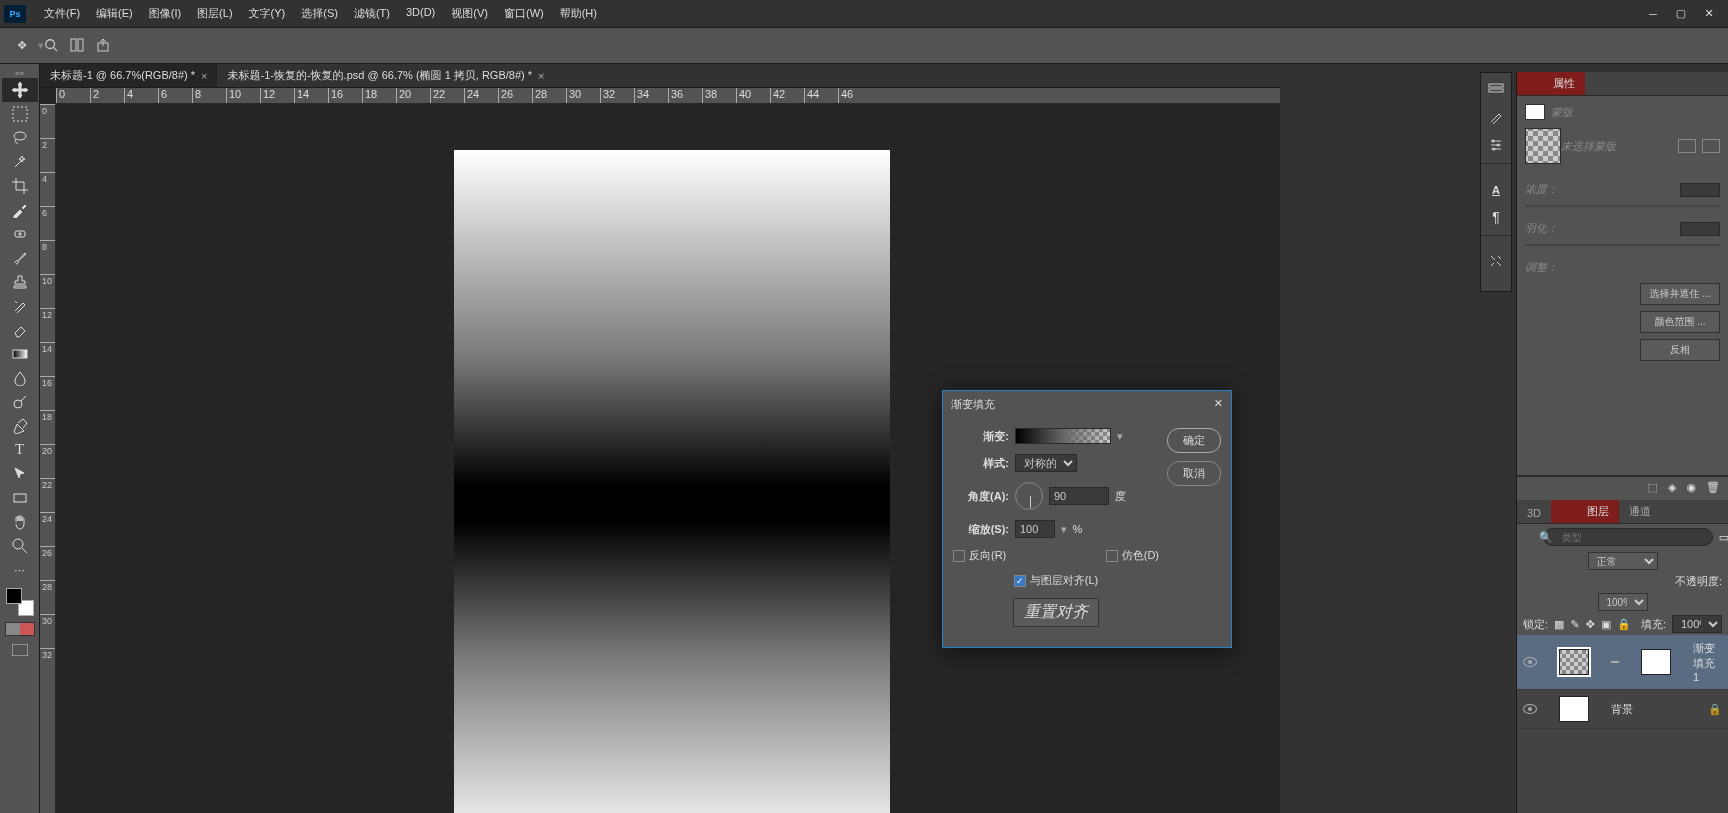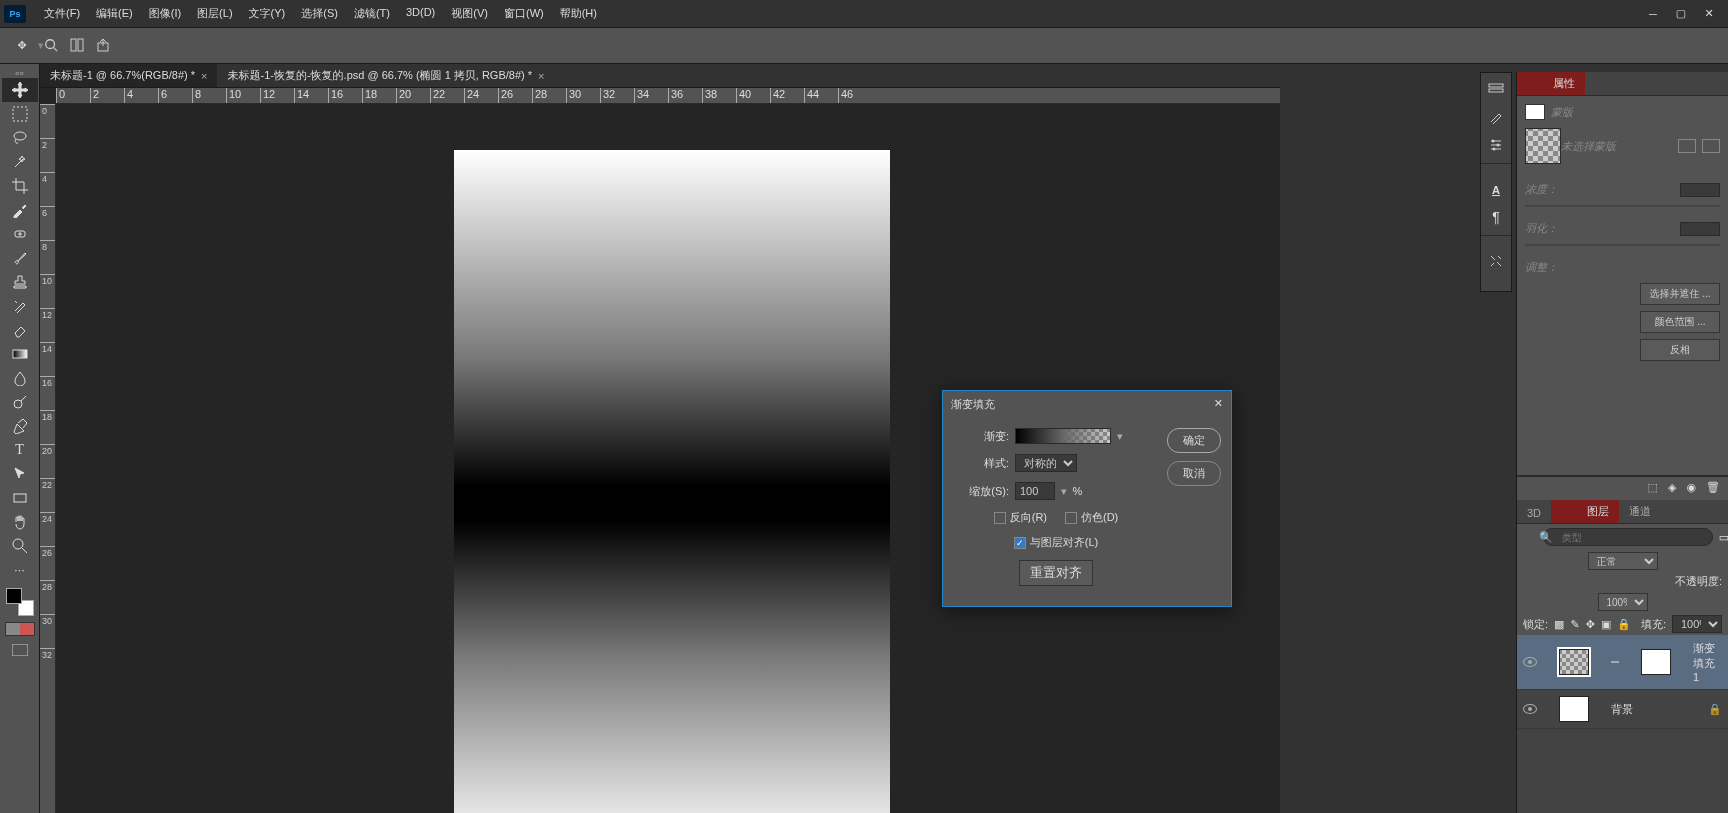--- a/index.html
+++ b/index.html
@@ -85,29 +85,29 @@
 
 
 .dialog{position:absolute;top:390px;left:942px;width:290px;background:#535353;border:1px solid #2584c6;box-shadow:0 4px 20px rgba(0,0,0,0.5);}
 .dialog .titlebar{display:flex;justify-content:space-between;padding:6px 8px;font-size:11px;gap:15px;}
 .dialog .body{display:flex;padding:10px;gap:8px;}
 .dialog .fields{flex:1;}
 .dialog .btns{width:54px;display:flex;flex-direction:column;gap:8px;}
 .dlgbtn{border:1px solid #888;border-radius:12px;padding:4px 0;text-align:center;font-size:11px;background:transparent;}
 .dlgbtn.primary{border:1px solid #aaa;}
 .frow{display:flex;align-items:center;gap:6px;margin-bottom:10px;font-size:11px;}
-.frow .lbl{width:56px;text-align:right;}
+.frow .lbl{width:56px;text-align:right;font-weight:bold;}
 .gradsw{width:96px;height:16px;background:linear-gradient(90deg,#000,#666,transparent),repeating-conic-gradient(#888 0 25%, #ccc 0 50%) 50%/8px 8px;border:1px solid #2a2a2a;}
 select, input.dlginp{background:#3a3a3a;border:1px solid #2a2a2a;color:#ccc;height:18px;font-size:11px;padding:0 4px;}
 input.dlginp{width:60px;}
 .angle{width:28px;height:28px;border:1px solid #888;border-radius:50%;position:relative;}
 .angle::after{content:"";position:absolute;top:13px;left:14px;width:1px;height:12px;background:#ccc;transform-origin:top;transform:rotate(0deg);} 
 .cb{display:flex;align-items:center;gap:4px;}
 .cb .box{width:12px;height:12px;border:1px solid #888;display:flex;align-items:center;justify-content:center;font-size:9px;}
-.dlgbtn2{background:#5a5a5a;border:1px solid #333;padding:3px 10px;font-size:13px;}
+.dlgbtn2{background:#5a5a5a;border:1px solid #333;padding:3px 10px;font-size:16px;font-style:italic;}
 </style>
 </head>
 <body>
 
 <div class="menubar">
   <div class="ps-logo">Ps</div>
   <div id="menu-items" style="display: flex;">
       <span class="menu-item">文件(F)</span>
       <span class="menu-item">编辑(E)</span>
       <span class="menu-item">图像(I)</span>
@@ -475,26 +475,32 @@
       <div class="frow">
         <span class="lbl">渐变:</span>
         <div class="gradsw"></div>
         <span style="color:#aaa">▾</span>
       </div>
       <div class="frow">
         <span class="lbl">样式:</span>
         <select style="width:62px"><option>对称的</option></select>
       </div>
       <div class="frow">
+        <span class="lbl">角度(A):</span>
+        <div class="angle"></div>
+        <input class="dlginp" value="90" style="">
+        <span>度</span>
+      </div>
+      <div class="frow">
         <span class="lbl">缩放(S):</span>
         <input class="dlginp" style="width: 40px;" value="100">
         <span style="color:#aaa">▾</span>
         <span>%</span>
       </div>
-      <div class="frow" style="justify-content:center;gap:18px">
+      <div class="frow" style="justify-content:space-between;gap:18px">
         <label class="cb">
             <span class="box"></span>
             <span>反向(R)</span>
           </label>
         <label class="cb">
             <span class="box"></span>
             <span>仿色(D)</span>
           </label>
       </div>
       <div class="frow" style="justify-content:center">

